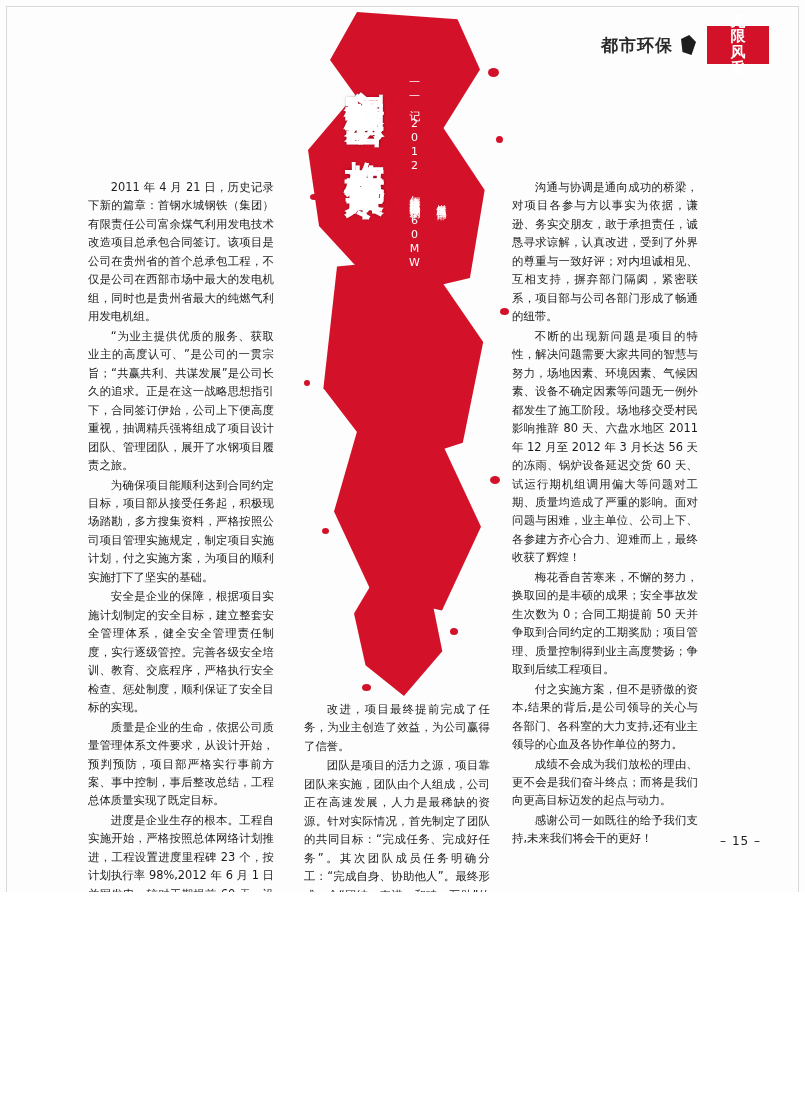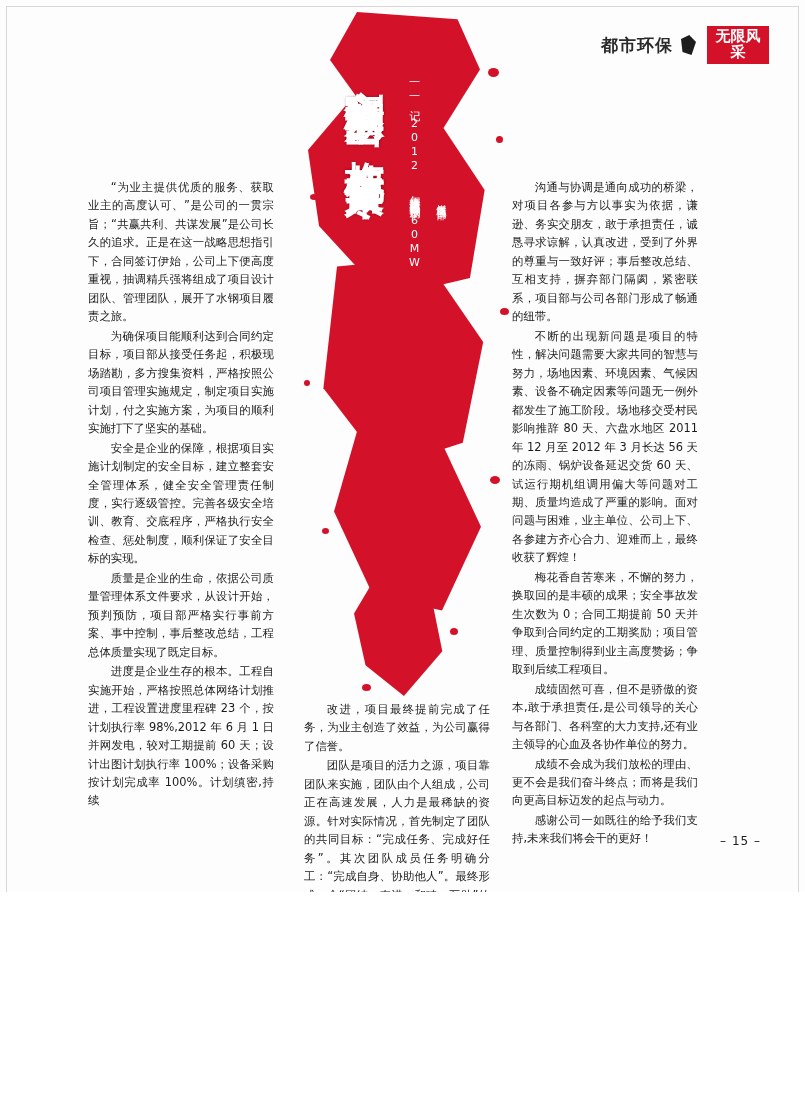--- a/index.html
+++ b/index.html
@@ -65,21 +65,21 @@
     background: #d3122a;
     display: flex;
     align-items: center;
     justify-content: center;
     color: #ffffff;
     font-size: 15px;
     font-weight: bold;
     line-height: 1.05;
     letter-spacing: 0px;
     text-align: center;
-    padding: 0 2px;
+    padding: 0 18px;
     box-sizing: border-box;
   }
 
   
   .brush-art {
     position: absolute;
     left: 300px;
     top: 8px;
     width: 210px;
     height: 690px;
@@ -220,35 +220,36 @@
     <div class="splat s8"></div>
     <div class="splat s9"></div>
     <div class="splat s10"></div>
   </div>
 
   <div class="headline">宝剑锋从磨砺出 梅花香自苦寒来</div>
   <div class="subhead">——记 2012 年度绩效考核优秀项目部水钢 60MW</div>
   <div class="subhead2">煤气发电项目部</div>
 
   <div class="col col-1">
+    <p>2011 年 4 月 21 日，历史记录下新的篇章：首钢水城钢铁（集团）有限责任公司富余煤气利用发电技术改造项目总承包合同签订。该项目是公司在贵州省的首个总承包工程，不仅是公司在西部市场中最大的发电机组，同时也是贵州省最大的纯燃气利用发电机组。</p>
     <p>“为业主提供优质的服务、获取业主的高度认可、”是公司的一贯宗旨；“共赢共利、共谋发展”是公司长久的追求。正是在这一战略思想指引下，合同签订伊始，公司上下便高度重视，抽调精兵强将组成了项目设计团队、管理团队，展开了水钢项目履责之旅。</p>
     <p>为确保项目能顺利达到合同约定目标，项目部从接受任务起，积极现场踏勘，多方搜集资料，严格按照公司项目管理实施规定，制定项目实施计划，付之实施方案，为项目的顺利实施打下了坚实的基础。</p>
     <p>安全是企业的保障，根据项目实施计划制定的安全目标，建立整套安全管理体系，健全安全管理责任制度，实行逐级管控。完善各级安全培训、教育、交底程序，严格执行安全检查、惩处制度，顺利保证了安全目标的实现。</p>
     <p>质量是企业的生命，依据公司质量管理体系文件要求，从设计开始，预判预防，项目部严格实行事前方案、事中控制，事后整改总结，工程总体质量实现了既定目标。</p>
     <p>进度是企业生存的根本。工程自实施开始，严格按照总体网络计划推进，工程设置进度里程碑 23 个，按计划执行率 98%,2012 年 6 月 1 日并网发电，较对工期提前 60 天；设计出图计划执行率 100%；设备采购按计划完成率 100%。计划缜密,持续</p>
   </div>
 
   <div class="col col-2">
     <p>改进，项目最终提前完成了任务，为业主创造了效益，为公司赢得了信誉。</p>
     <p>团队是项目的活力之源，项目靠团队来实施，团队由个人组成，公司正在高速发展，人力是最稀缺的资源。针对实际情况，首先制定了团队的共同目标：“完成任务、完成好任务”。其次团队成员任务明确分工：“完成自身、协助他人”。最终形成一个“团结、奋进、和睦、互助”的具有家庭氛围式的集体。发挥老同志的传、帮、带，加速年轻人的成长速度；学习年轻人的坦诚与直率，能更明白他们</p>
   </div>
 
   <div class="col col-3">
-    <p>沟通与协调是通向成功的桥梁，对项目各参与方以事实为依据，谦逊、务实交朋友，敢于承担责任，诚恳寻求谅解，认真改进，受到了外界的尊重与一致好评；事后整改总结、互相支持，摒弃部门隔阂，紧密联系，项目部与公司各部门形成了畅通的纽带。</p>
+    <p>沟通与协调是通向成功的桥梁，对项目各参与方以事实为依据，谦逊、务实交朋友，敢于承担责任，诚恳寻求谅解，认真改进，受到了外界的尊重与一致好评；对内坦诚相见、互相支持，摒弃部门隔阂，紧密联系，项目部与公司各部门形成了畅通的纽带。</p>
     <p>不断的出现新问题是项目的特性，解决问题需要大家共同的智慧与努力，场地因素、环境因素、气候因素、设备不确定因素等问题无一例外都发生了施工阶段。场地移交受村民影响推辞 80 天、六盘水地区 2011 年 12 月至 2012 年 3 月长达 56 天的冻雨、锅炉设备延迟交货 60 天、试运行期机组调用偏大等问题对工期、质量均造成了严重的影响。面对问题与困难，业主单位、公司上下、各参建方齐心合力、迎难而上，最终收获了辉煌！</p>
     <p>梅花香自苦寒来，不懈的努力，换取回的是丰硕的成果；安全事故发生次数为 0；合同工期提前 50 天并争取到合同约定的工期奖励；项目管理、质量控制得到业主高度赞扬；争取到后续工程项目。</p>
-    <p>成绩固然可喜，但不是骄傲的资本,敢于承担责任,是公司领导的关心与各部门、各科室的大力支持,还有业主领导的心血及各协作单位的努力。</p>
+    <p>付之实施方案，但不是骄傲的资本,结果的背后,是公司领导的关心与各部门、各科室的大力支持,还有业主领导的心血及各协作单位的努力。</p>
     <p>成绩不会成为我们放松的理由、更不会是我们奋斗终点；而将是我们向更高目标迈发的起点与动力。</p>
     <p>感谢公司一如既往的给予我们支持,未来我们将会干的更好！</p>
   </div>
 
   <div class="page-number">– 15 –</div>
 </div>
 
 </body></html>

